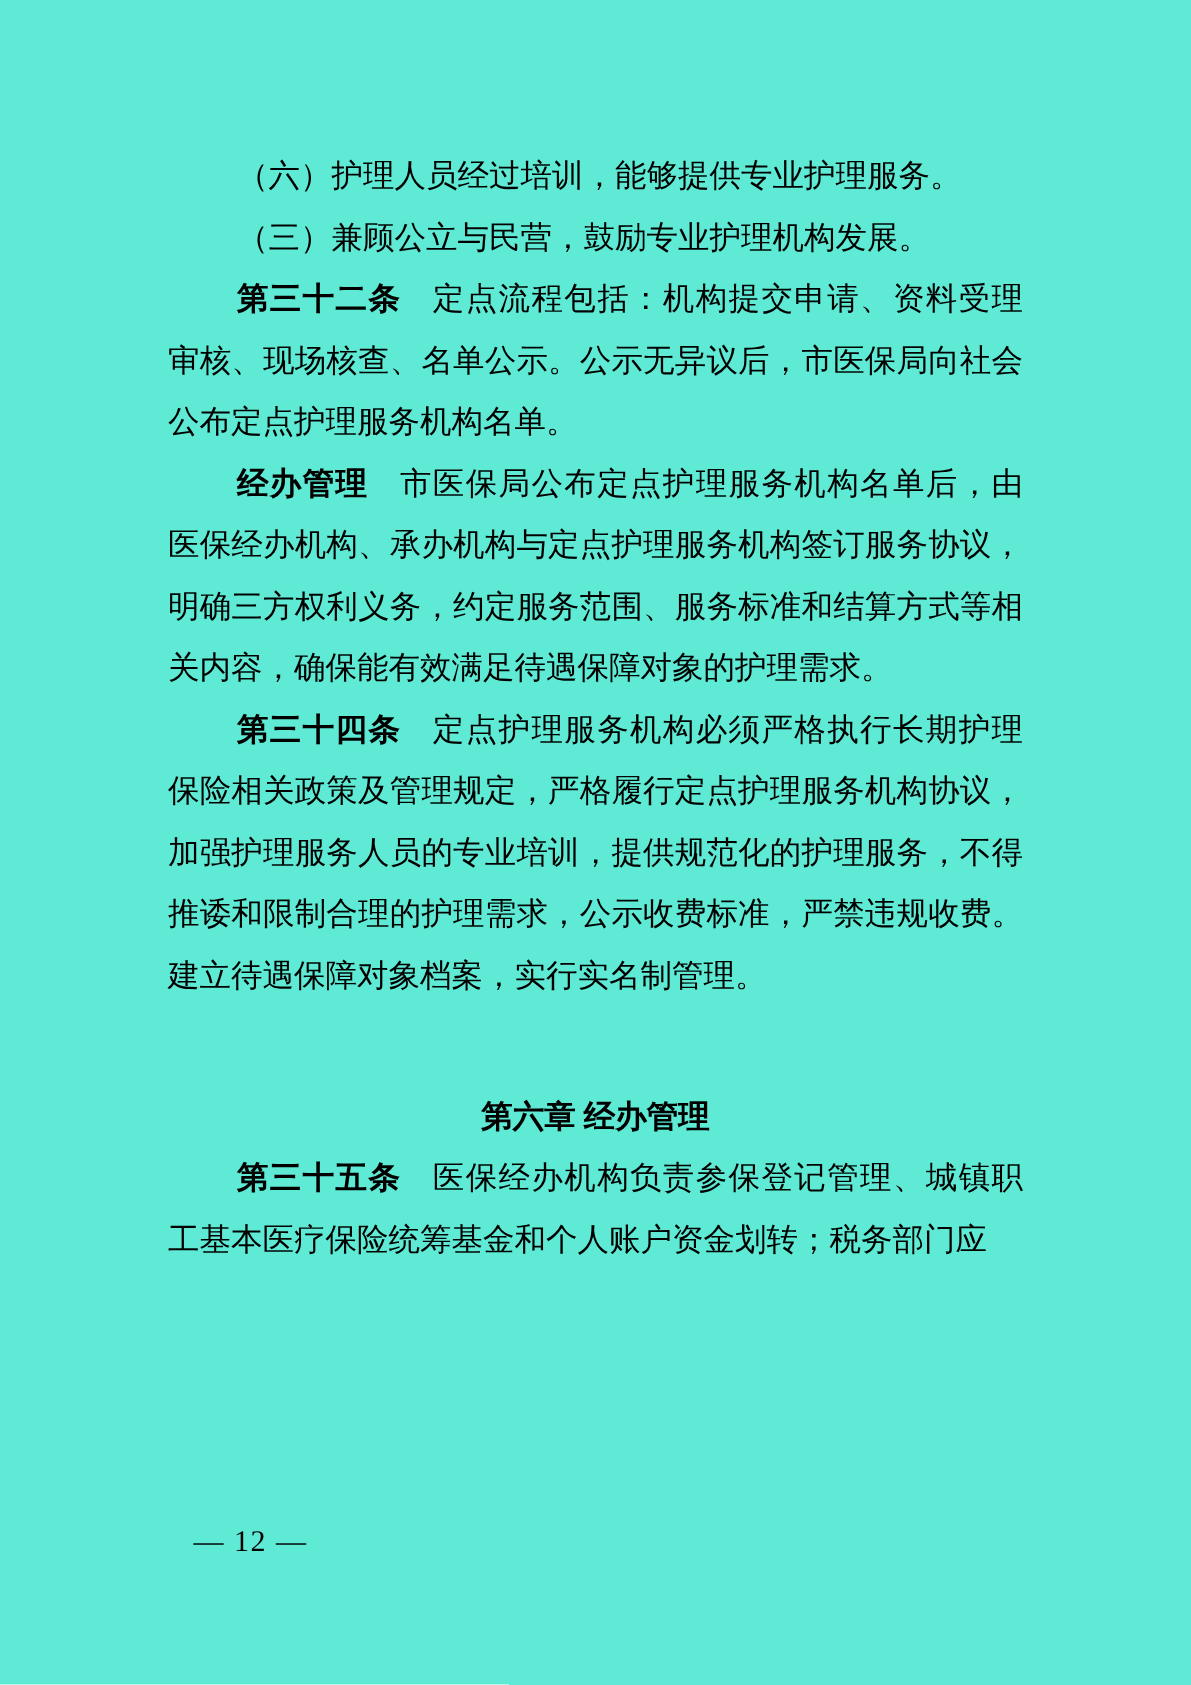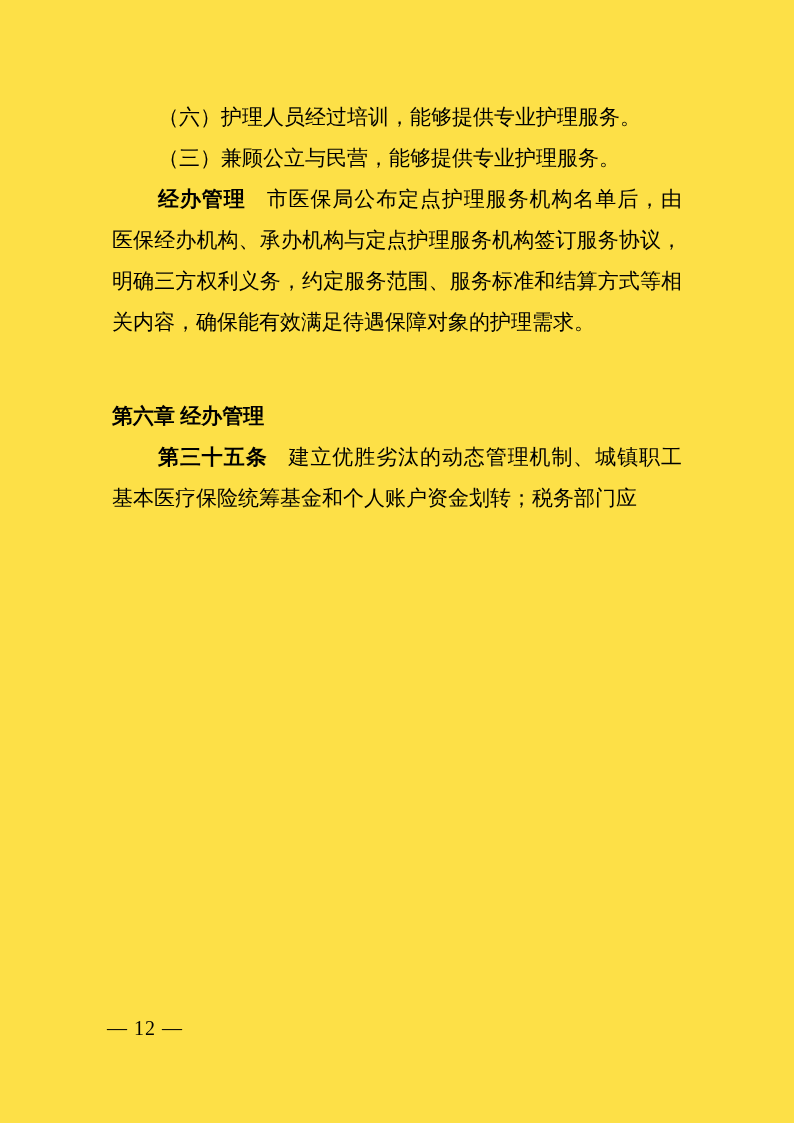--- a/index.html
+++ b/index.html
@@ -1,20 +1,20 @@
 <!DOCTYPE html>
 <html lang="zh"><head>
 <meta charset="utf-8">
 <style>
   html, body { margin: 0; padding: 0; background: #ffffff; }
   .page {
     position: relative;
     width: 794px;
     height: 1123px;
-    background: #fde047;
+    background: #5eead4;
     overflow: hidden;
     font-family: "Liberation Serif", serif;
     color: #000000;
   }
   .content {
     position: absolute;
     left: 112px;
     top: 97px;
     width: 570px;
   }
@@ -29,48 +29,51 @@
   }
   .lead {
     font-weight: bold;
     margin-right: 21px;
   }
   .chapter {
     margin: 53px 0 0 0;
     font-size: 21px;
     line-height: 41px;
     font-weight: bold;
+    text-align: center;
     text-indent: 0;
   }
   .footer {
     position: absolute;
-    left: 107px;
+    left: 129px;
     top: 1016px;
     font-size: 20px;
     line-height: 24px;
     letter-spacing: 1px;
   }
 </style>
 </head>
 <body>
 
 <div class="page">
   <main class="content">
 
     <p class="para"><span>（六）护理人员经过培训，能够提供专业护理服务。</span></p>
 
 
 
 
-    <p class="para"><span>（三）兼顾公立与民营，能够提供专业护理服务。</span></p>
+    <p class="para"><span>（三）兼顾公立与民营，鼓励专业护理机构发展。</span></p>
 
+    <p class="para"><b class="lead">第三十二条</b><span>定点流程包括：机构提交申请、资料受理审核、现场核查、名单公示。公示无异议后，市医保局向社会公布定点护理服务机构名单。</span></p>
 
     <p class="para"><b class="lead">经办管理</b><span>市医保局公布定点护理服务机构名单后，由医保经办机构、承办机构与定点护理服务机构签订服务协议，明确三方权利义务，约定服务范围、服务标准和结算方式等相关内容，确保能有效满足待遇保障对象的护理需求。</span></p>
 
+    <p class="para"><b class="lead">第三十四条</b><span>定点护理服务机构必须严格执行长期护理保险相关政策及管理规定，严格履行定点护理服务机构协议，加强护理服务人员的专业培训，提供规范化的护理服务，不得推诿和限制合理的护理需求，公示收费标准，严禁违规收费。建立待遇保障对象档案，实行实名制管理。</span></p>
 
     <h2 class="chapter">第六章 经办管理</h2>
 
-    <p class="para"><b class="lead">第三十五条</b><span>建立优胜劣汰的动态管理机制、城镇职工基本医疗保险统筹基金和个人账户资金划转；税务部门应</span></p>
+    <p class="para"><b class="lead">第三十五条</b><span>医保经办机构负责参保登记管理、城镇职工基本医疗保险统筹基金和个人账户资金划转；税务部门应</span></p>
 
   </main>
 
   <div class="footer">— 12 —</div>
 </div>
 
 </body></html>

